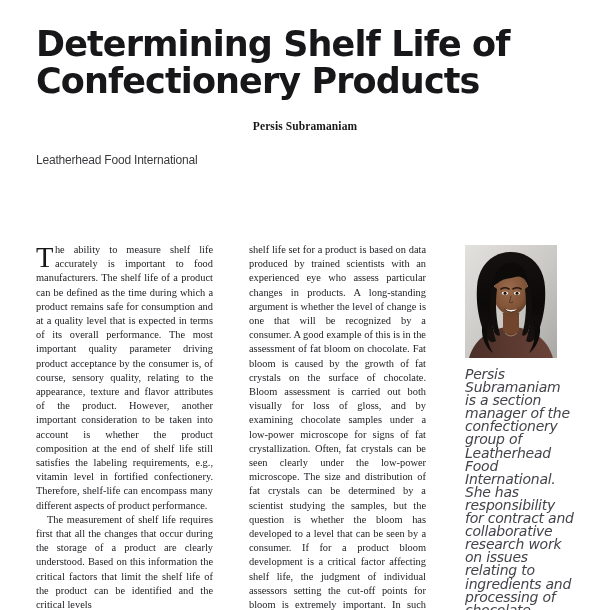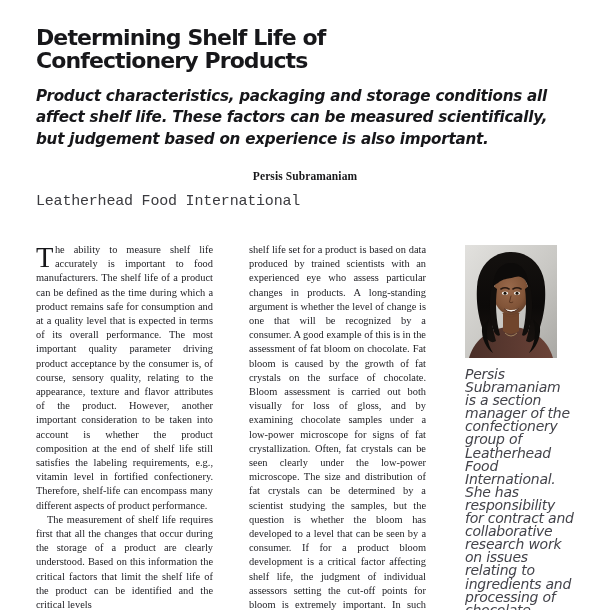--- a/index.html
+++ b/index.html
@@ -27,21 +27,21 @@
   }
 
   
   .masthead {
     padding: 26px 36px 0 36px;
   }
 
   .headline {
     font-family: "DejaVu Sans", sans-serif;
     font-weight: bold;
-    font-size: 22px;
+    font-size: 35px;
     line-height: 1.06;
     letter-spacing: -0.9px;
     color: #17171a;
     margin: 0;
     white-space: pre-line;
   }
 
   .deck {
     font-family: "DejaVu Sans", sans-serif;
     font-weight: bold;
@@ -60,26 +60,26 @@
   .byline-name {
     font-family: "Liberation Serif", serif;
     font-weight: bold;
     font-size: 11.5px;
     color: #17171a;
     line-height: 1.25;
     letter-spacing: 0.1px;
     text-align: center;
   }
   .byline-affil {
-    font-family: Liberation Mono, monospace;
+    font-family: Liberation Sans, sans-serif;
     font-weight: normal;
-    font-size: 15px;
+    font-size: 12px;
     color: #3b3b3f;
     line-height: 1.35;
-    margin-top: 8px;
+    margin-top: 18px;
     letter-spacing: -0.2px;
   }
 
   
   .columns {
     position: absolute;
     left: 36px;
     top: 243px;
     width: 538px;
     height: 372px;
@@ -150,23 +150,20 @@
 </style>
 </head>
 <body>
 
 <div class="page">
 
   <div class="masthead">
     <h1 class="headline">Determining Shelf Life of
 Confectionery Products</h1>
 
-    <p class="deck">Product characteristics, packaging and storage conditions all
-affect shelf life. These factors can be measured scientifically,
-but judgement based on experience is also important.</p>
 
     <div class="byline">
       <div class="byline-name">Persis Subramaniam</div>
       <div class="byline-affil">Leatherhead Food International</div>
     </div>
   </div>
 
   <div class="columns">
 
     <div class="col col-1">

